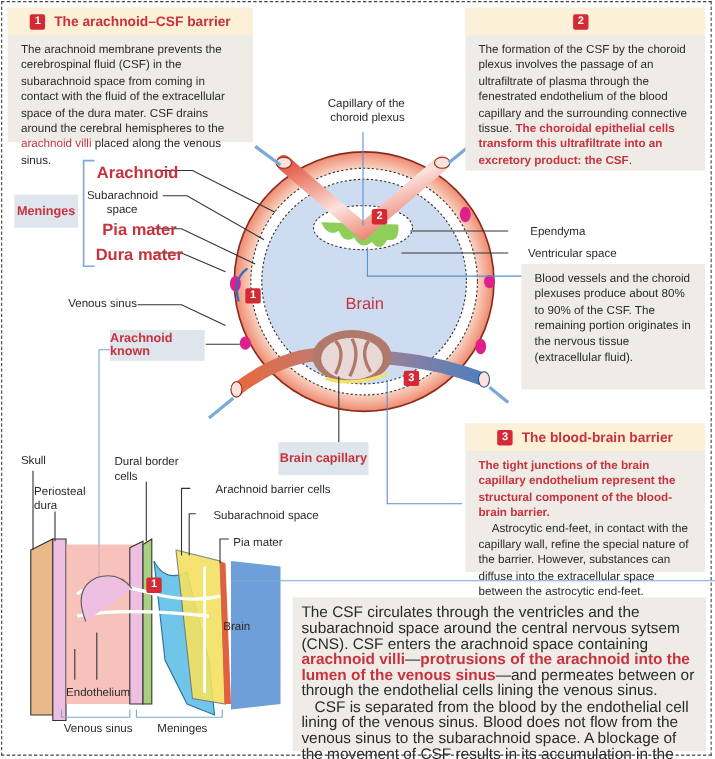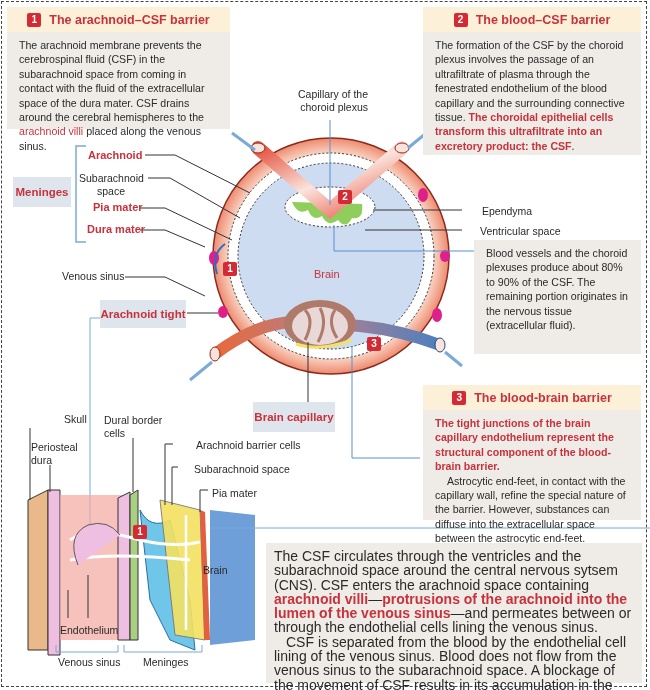--- a/index.html
+++ b/index.html
@@ -8,21 +8,21 @@
   .frame { position:absolute; left:1px; top:1px; width:646px; height:686px;
            border:1.5px dashed #444; box-sizing:border-box; }
   .box { position:absolute; background:#efece8; box-sizing:border-box; }
   .box .hd { background:#fdf0d9; height:25px; display:flex; align-items:center; justify-content:center;
              font-weight:bold; color:#c8323c; font-size:12.5px; }
   .box .bd { padding:6px 10px 8px 12px; font-size:10.6px; line-height:14.4px; color:#2a2a2a; }
   .badge { display:inline-block; background:#d42a34; color:#fff; font-size:10px; font-weight:bold;
            width:14px; height:14px; line-height:14px; text-align:center; border-radius:2px; margin-right:8px; }
   .red { color:#c8323c; font-weight:bold; }
   .lbl { position:absolute; font-size:10.5px; color:#2a2a2a; line-height:13px; }
-  .rlbl { position:absolute; font-size:11px; color:#c8323c; font-weight:bold; }
+  .rlbl { position:absolute; font-size:15px; color:#c8323c; font-weight:bold; }
   .tag { position:absolute; background:#dfe5ec; color:#c8323c; font-weight:bold; font-size:11.5px;
          display:flex; align-items:center; justify-content:center; }
   svg { position:absolute; left:0; top:0; }
   .indent { display:inline-block; width:12px; }
 </style>
 </head>
 <body>
 
 <div class="frame"></div>
 
@@ -126,21 +126,20 @@
     <span>The arachnoid–CSF barrier</span>
   </div>
   <div class="bd">
     <span>The arachnoid membrane prevents the cerebrospinal fluid (CSF) in the subarachnoid space from coming in contact with the fluid of the extracellular space of the dura mater. CSF drains around the cerebral hemispheres to the </span><span class="red" style="font-weight:normal">arachnoid villi</span><span> placed along the venous sinus.</span>
   </div>
 </div>
 
 <div class="box" style="left:423px;top:7px;width:218px;height:148px;">
   <div class="hd">
     <span class="badge">2</span>
-    <span>The blood–CSF barrier</span>
   </div>
   <div class="bd">
     <span>The formation of the CSF by the choroid plexus involves the passage of an ultrafiltrate of plasma through the fenestrated endothelium of the blood capillary and the surrounding connective tissue. </span><span class="red">The choroidal epithelial cells transform this ultrafiltrate into an excretory product: the CSF</span><span>.</span>
   </div>
 </div>
 
 <div class="box" style="left:474px;top:240px;width:167px;height:114px;">
   <div class="bd">Blood vessels and the choroid plexuses produce about 80% to 90% of the CSF. The remaining portion originates in the nervous tissue (extracellular fluid).</div>
 </div>
 
@@ -160,31 +159,31 @@
     <span class="indent"></span><span>CSF is separated from the blood by the endothelial cell lining of the venous sinus. Blood does not flow from the venous sinus to the subarachnoid space. A blockage of the movement of CSF results in its accumulation in the ventricles and around the brain, a condition known as </span><span class="red">subarachnoid</span><span>.</span>
   </div>
 </div>
 
 <div class="tag" style="left:13px;top:177px;width:58px;height:30px;">Meninges</div>
 <div class="rlbl" style="left:88px;top:149px;">Arachnoid</div>
 <div class="lbl" style="left:79px;top:172px;width:64px;text-align:center;"><span>Subarachnoid space</span></div>
 <div class="rlbl" style="left:93px;top:201px;">Pia mater</div>
 <div class="rlbl" style="left:87px;top:223px;">Dura mater</div>
 <div class="lbl" style="left:62px;top:270px;">Venous sinus</div>
-<div class="tag" style="left:100px;top:300px;width:86px;height:28px;">Arachnoid tight</div>
+<div class="tag" style="left:100px;top:300px;width:86px;height:28px;">Arachnoid known</div>
 <div class="lbl" style="left:288px;top:88px;width:80px;text-align:right;"><span>Capillary of the choroid plexus</span></div>
 <div class="lbl" style="left:482px;top:205px;">Ependyma</div>
 <div class="lbl" style="left:480px;top:225px;">Ventricular space</div>
 <div class="rlbl" style="left:314px;top:268px;font-weight:normal;">Brain</div>
 <div class="tag" style="left:253px;top:402px;width:82px;height:30px;">Brain capillary</div>
 <span class="badge" style="position:absolute;left:223px;top:262px;">1</span>
 <span class="badge" style="position:absolute;left:338px;top:190px;">2</span>
 <span class="badge" style="position:absolute;left:367px;top:337px;">3</span>
 
-<div class="lbl" style="left:19px;top:413px;margin-left:45px;">Skull</div>
+<div class="lbl" style="left:19px;top:413px;">Skull</div>
 <div class="lbl" style="left:31px;top:441px;width:48px;text-align:left;"><span>Periosteal dura</span></div>
 <div class="lbl" style="left:104px;top:414px;width:60px;"><span>Dural border cells</span></div>
 <div class="lbl" style="left:196px;top:439px;">Arachnoid barrier cells</div>
 <div class="lbl" style="left:194px;top:463px;">Subarachnoid space</div>
 <div class="lbl" style="left:212px;top:487px;">Pia mater</div>
 <div class="lbl" style="left:203px;top:564px;">Brain</div>
 <div class="lbl" style="left:60px;top:624px;">Endothelium</div>
 <div class="lbl" style="left:58px;top:656px;">Venous sinus</div>
 <div class="lbl" style="left:143px;top:656px;">Meninges</div>
 <span class="badge" style="position:absolute;left:133px;top:525px;">1</span>

